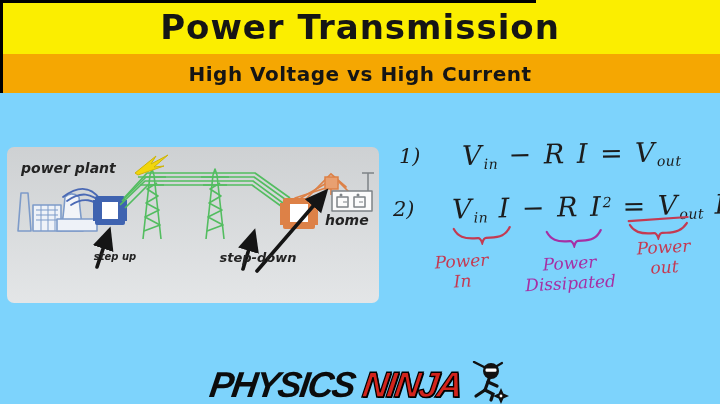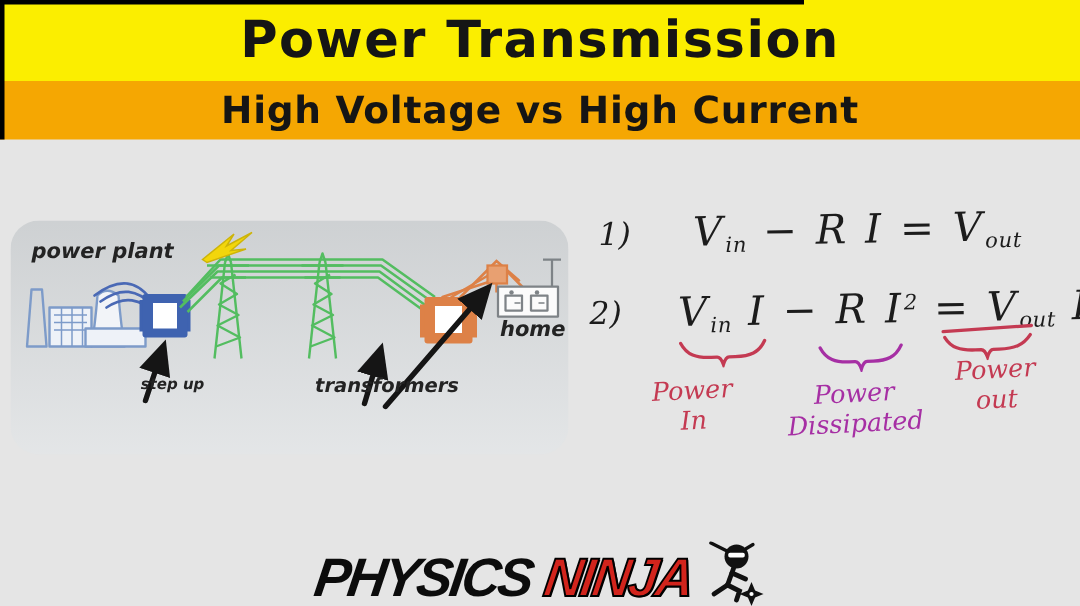--- a/index.html
+++ b/index.html
@@ -1,39 +1,39 @@
 <!DOCTYPE html>
 <html><head>
 <meta charset="utf-8">
 <style>
   html,body{margin:0;padding:0;background:#ffffff;}
-  .frame{position:relative;width:720px;height:404px;background:#e5e5e5;overflow:hidden;
+  .frame{position:relative;width:720px;height:404px;background:#7dd3fc;overflow:hidden;
          font-family:"DejaVu Sans",sans-serif;}
 
   
   .band{position:absolute;left:0;width:720px;display:flex;align-items:center;justify-content:center;}
   .band-yellow{top:0;height:54px;}
   .band-orange{top:54px;height:39px;}
   .band-title{font-weight:bold;color:#151515;font-size:34px;letter-spacing:1px;
               font-family:"DejaVu Sans",sans-serif;}
-  .band-subtitle{font-weight:bold;color:#151515;font-size:25px;letter-spacing:0.5px;text-align:center;}
+  .band-subtitle{font-weight:bold;color:#151515;font-size:20px;letter-spacing:0.5px;text-align:center;}
 
   .top-accent{position:absolute;left:0;top:0;width:536px;height:3px;background:#000;}
   .left-accent{position:absolute;left:0;top:0;width:3px;height:93px;background:#000;}
 
   
-  .diagram-panel{position:absolute;left:7px;top:147px;width:372px;height:156px;border-radius:19px;
+  .diagram-panel{position:absolute;left:7px;top:147px;width:372px;height:156px;border-radius:7px;
                  background-image:linear-gradient(180deg,rgba(0,0,0,0.05),rgba(255,255,255,0.28));}
   .diagram-svg{position:absolute;left:0;top:0;}
   .dlabel{position:absolute;font-style:italic;font-weight:bold;color:#232323;line-height:1.12;
           font-family:"DejaVu Sans",sans-serif;}
   .dlabel-powerplant{left:14px;top:14px;font-size:14px;}
   .dlabel-stepup{left:52px;top:104px;width:112px;text-align:center;font-size:10px;}
   .dlabel-stepdown{left:194px;top:104px;width:114px;text-align:center;font-size:13px;}
-  .dlabel-home{left:318px;top:66px;width:52px;text-align:right;font-size:14px;}
+  .dlabel-home{left:318px;top:66px;width:52px;text-align:left;font-size:14px;}
 
   
   .hand{font-family:"DejaVu Serif",serif;font-style:italic;color:#1c1c1c;}
   .eq{position:absolute;white-space:nowrap;transform:rotate(-1deg);}
   .eq sub{font-size:0.52em;vertical-align:-0.32em;letter-spacing:0.5px;}
   .eq sup{font-size:0.52em;vertical-align:0.6em;letter-spacing:0.5px;}
   .eq-number{position:absolute;font-size:21px;}
   #eq1-number{left:399px;top:144px;}
   #eq1{left:462px;top:138px;font-size:27px;letter-spacing:2px;}
   #eq2-number{left:393px;top:197px;}
@@ -155,21 +155,21 @@
         <line x1="236" y1="122" x2="245" y2="92" marker-end="url(#ah)"></line>
         <line x1="250" y1="124" x2="314" y2="50" marker-end="url(#ah)"></line>
       </g>
     </svg>
 
     <div class="dlabel dlabel-powerplant">power plant</div>
     <div class="dlabel dlabel-stepup">
       <div>step up</div>
     </div>
     <div class="dlabel dlabel-stepdown">
-      <div>transformers</div>
+      <div>step-down</div>
     </div>
     <div class="dlabel dlabel-home">home</div>
   </div>
 
   <div class="hand eq-number" id="eq1-number">1)</div>
   <div class="hand eq" id="eq1"><span>V</span><sub>in</sub><span> − R I = </span><span>V</span><sub>out</sub></div>
 
   <div class="hand eq-number" id="eq2-number">2)</div>
   <div class="hand eq" id="eq2"><span>V</span><sub>in</sub><span> I − R I</span><sup>2</sup><span> = </span><span>V</span><sub>out</sub><span> I</span></div>
 

